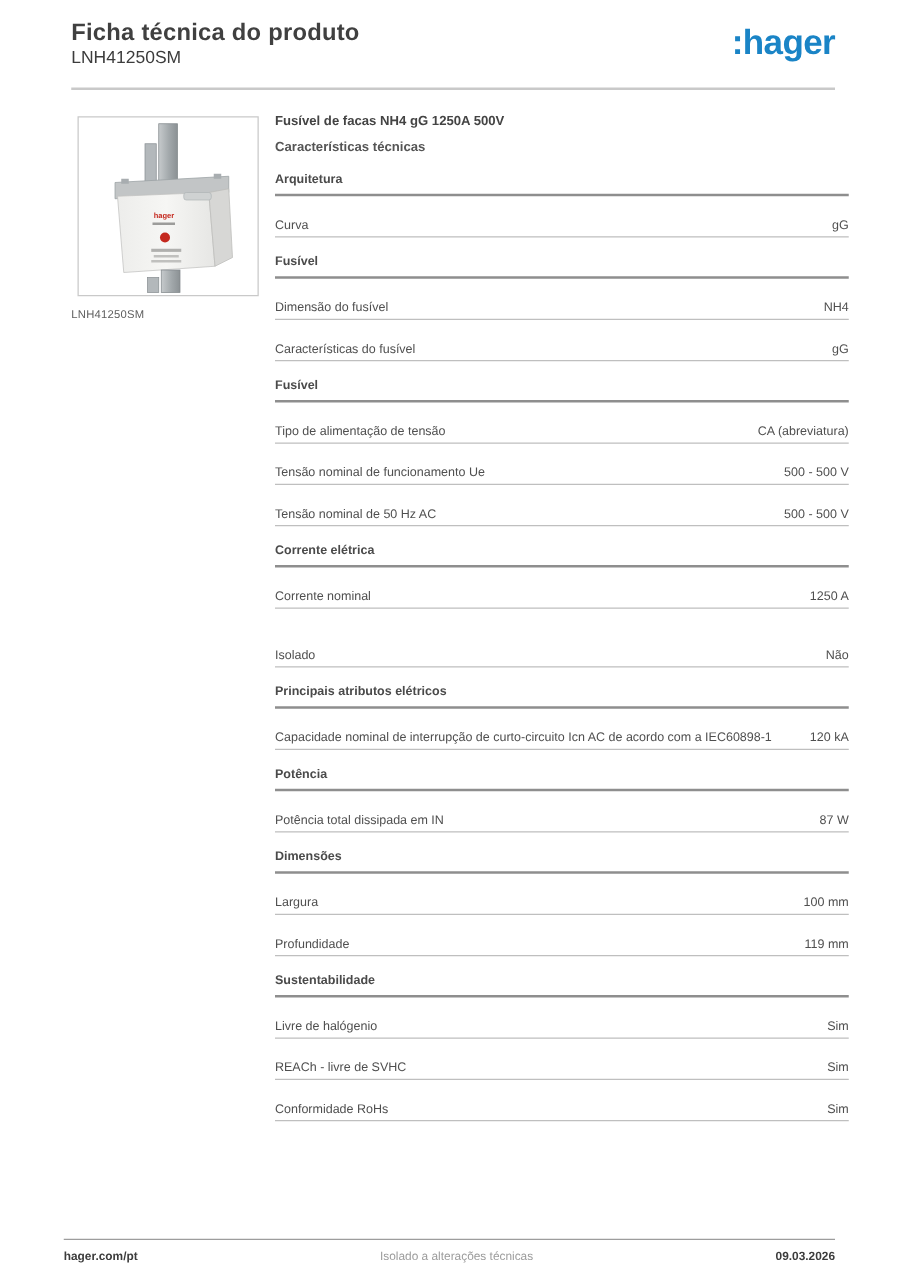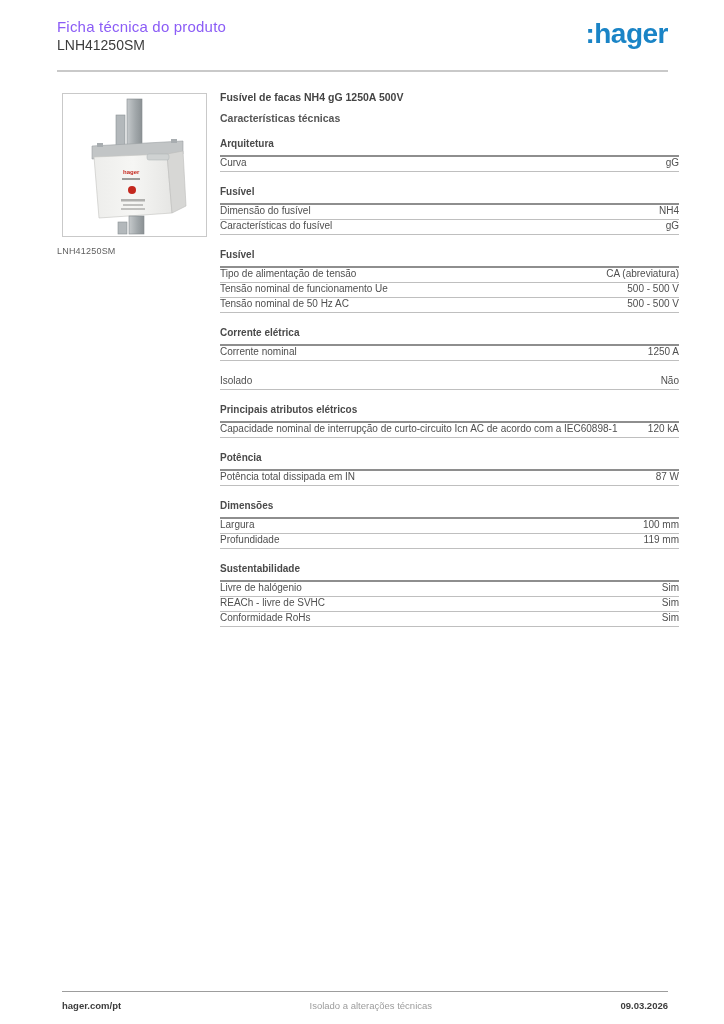--- a/index.html
+++ b/index.html
@@ -9,21 +9,21 @@
     background: #ffffff;
     font-family: "Liberation Sans", sans-serif;
     color: #3c3c3c;
     position: relative;
     overflow: hidden;
   }
 
   
   .header { position: absolute; left: 57px; right: 56px; top: 17px; }
   .header .doc-title {
-    font-size: 15px; font-weight: normal; color: #8b5cf6;
+    font-size: 19px; font-weight: bold; color: #404040;
     margin: 0; line-height: 19px; letter-spacing: .2px;
   }
   .header .doc-code {
     font-size: 14px; font-weight: normal; color: #3c3c3c;
     margin: 0; line-height: 18px;
   }
   .header .logo {
     position: absolute; right: 0; top: 2px;
     font-size: 28px; font-weight: bold; letter-spacing: -0.5px;
     line-height: 30px;
@@ -51,29 +51,29 @@
   .tech-heading { font-size: 10.5px; font-weight: bold; color: #555; margin: 9px 0 0 0; }
   .spec-sections { margin-top: 2px; }
   .spec-section { margin-top: 14px; }
   .section-title {
     font-size: 10px; font-weight: bold; color: #4a4a4a;
     padding-bottom: 6px; border-bottom: 2px solid #8e8e8e;
   }
   .spec-row {
     display: flex; justify-content: space-between; align-items: baseline;
     font-size: 10px; color: #4f4f4f;
-    padding: 0 0 2px 0; border-bottom: 1px solid #bfbfbf;
+    padding: 18px 0 2px 0; border-bottom: 1px solid #bfbfbf;
     line-height: 12px;
   }
   .row-label { text-align: left; padding-right: 10px; }
   .row-value { text-align: center; white-space: nowrap; }
 
   
   .footer {
-    position: absolute; left: 62px; right: 56px; bottom: 13px;
+    position: absolute; left: 51px; right: 56px; bottom: 13px;
     border-top: 1px solid #9d9d9d; padding-top: 8px;
     display: flex; justify-content: space-between; align-items: baseline;
     font-size: 9.5px;
   }
   .footer .site { font-weight: bold; color: #3c3c3c; text-decoration: none; }
   .footer .note { color: #9c9c9c; }
   .footer .date { font-weight: bold; color: #3c3c3c; }
 </style>
 </head>
 <body>

